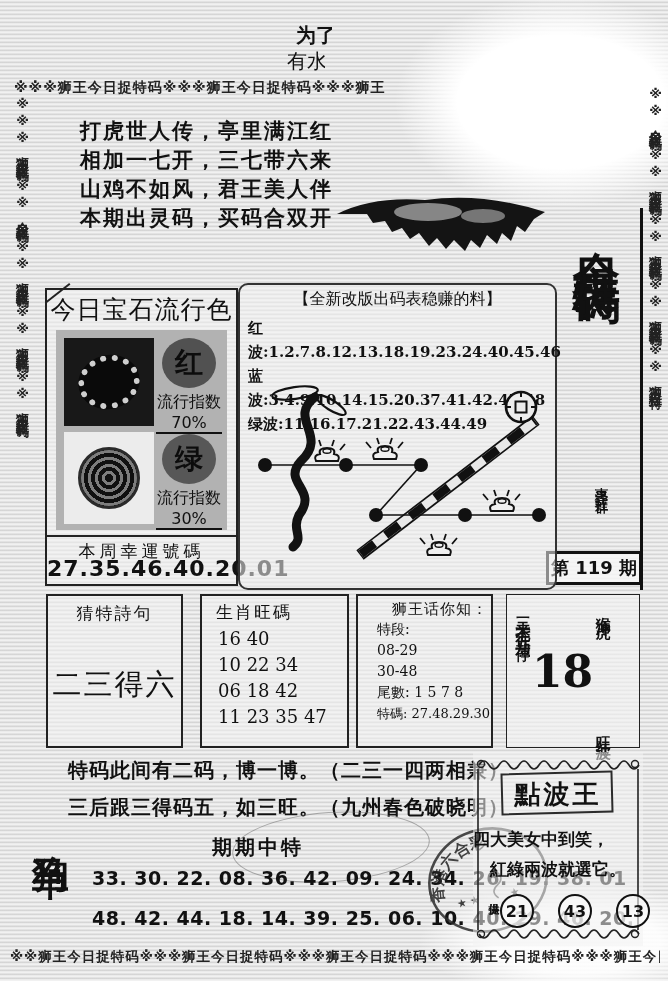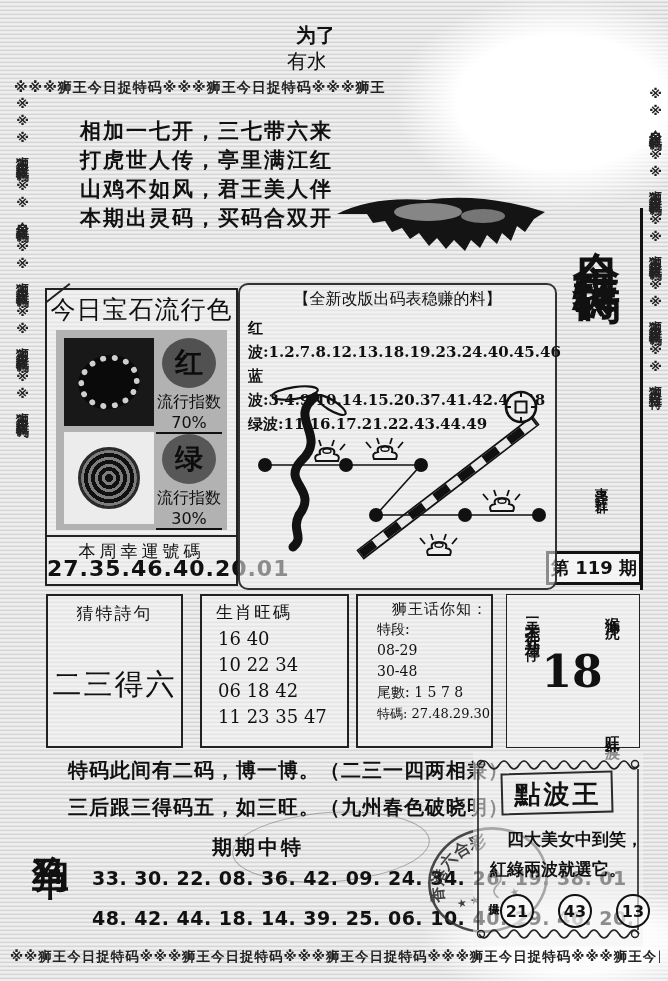--- a/index.html
+++ b/index.html
@@ -32,22 +32,22 @@
 
   <div class="abs serif nowrap" style="left:296px;top:22px;font-size:20px;font-weight:bold;width:36px;overflow:hidden;">为了</div>
   <div class="abs serif nowrap" style="left:287px;top:48px;font-size:20px;font-weight:normal;width:38px;overflow:hidden;">有水</div>
 
   <div class="abs marquee nowrap" style="left:14px;top:79px;width:382px;font-size:14px;">※※※狮王今日捉特码※※※狮王今日捉特码※※※狮王</div>
 
   <div class="abs marquee vert" style="left:13px;top:96px;height:848px;letter-spacing:2px;">※※※狮王今日捉特码※※※今日捉特码※※※狮王今日捉特码※※※狮王今日捉特码※※※狮王今日捉特码※</div>
   <div class="abs marquee vert" style="left:646px;top:86px;height:858px;letter-spacing:2px;">※※今日捉特码※※※狮王今日捉特码※※※狮王今日捉特码※※※狮王今日捉特码※※※狮王今日捉特</div>
 
   <div class="abs serif" style="left:80px;top:116px;font-size:21px;line-height:29px;letter-spacing:2px;font-weight:600;">
+    <div>打虎世人传，亭里满江红</div>
     <div>相加一七开，三七带六来</div>
-    <div>打虎世人传，亭里满江红</div>
     <div>山鸡不如风，君王美人伴</div>
     <div>本期出灵码，买码合双开</div>
   </div>
 
   <svg class="abs" style="left:333px;top:192px;" width="216" height="80" viewBox="0 0 216 80">
     <path d="M4,22 Q40,4 92,8 Q150,0 212,20 L201,27 l-9,13 -8,-6 -6,15 -9,-8 -5,11 -10,-9 -7,13 -9,-8 -6,11 -11,-11 -8,9 -9,-11 -8,8 -10,-13 -9,6 -8,-11 -10,4 -7,-11 -12,2 -6,-9 -13,0 Z" fill="#141414"></path>
     <ellipse cx="95" cy="20" rx="34" ry="9" fill="#9a9a9a" opacity="0.85"></ellipse>
     <ellipse cx="150" cy="24" rx="22" ry="7" fill="#8f8f8f" opacity="0.8"></ellipse>
   </svg>
 
@@ -142,21 +142,21 @@
     <div class="serif" style="padding-left:19px;font-size:14px;line-height:21px;">
       <div>特段:</div>
       <div>08-29</div>
       <div>30-48</div>
       <div>尾數: 1 5 7 8</div>
       <div style="font-size:13px;">特碼: 27.48.29.30</div>
     </div>
   </div>
 
   <div class="abs" style="left:506px;top:594px;width:132px;height:152px;border:1.5px solid #222;background:rgba(244,244,244,.6);
-       display:flex;justify-content:center;">
+       display:flex;justify-content:flex-start;">
     <div class="vert serif" style="font-size:15px;font-weight:bold;letter-spacing:5px;padding:10px 0 0 6px;height:134px;">三来七往五却停</div>
     <div style="align-self:center;font-size:44px;font-weight:bold;font-family:'DejaVu Serif',serif;">18</div>
     <div style="display:flex;flex-direction:column;justify-content:space-between;padding:10px 8px 10px 0;">
       <div class="vert serif" style="font-size:15px;font-weight:bold;letter-spacing:4px;">猴冲虎</div>
       <div class="vert serif" style="font-size:15px;font-weight:bold;letter-spacing:4px;">旺红波</div>
     </div>
   </div>
 
   <div class="abs serif" style="left:68px;top:752px;font-size:20px;line-height:37px;font-weight:600;letter-spacing:1px;">
     <div>特码此间有二码，博一博。（二三一四两相兼）</div>
@@ -192,21 +192,21 @@
       <path d="M6,182 q5,8 10,0 t10,0 t10,0 t10,0 t10,0 t10,0 t10,0 t10,0 t10,0 t10,0 t10,0 t10,0 t10,0 t10,0 t10,0 t10,0" fill="none" stroke="#222" stroke-width="1.6"></path>
       <line x1="5" y1="17" x2="5" y2="178" stroke="#222" stroke-width="1.6"></line>
       <line x1="165" y1="17" x2="165" y2="178" stroke="#222" stroke-width="1.6"></line>
       <circle cx="8" cy="12" r="3.5" fill="none" stroke="#222" stroke-width="1.4"></circle>
       <circle cx="162" cy="12" r="3.5" fill="none" stroke="#222" stroke-width="1.4"></circle>
       <circle cx="8" cy="182" r="3.5" fill="none" stroke="#222" stroke-width="1.4"></circle>
       <circle cx="162" cy="182" r="3.5" fill="none" stroke="#222" stroke-width="1.4"></circle>
     </svg>
     <div class="abs" style="left:28px;top:20px;width:108px;height:38px;border:2px solid #2b2b2b;transform:rotate(-1.5deg);"></div>
     <div class="abs serif" style="left:0;top:25px;width:100%;text-align:center;font-size:26px;font-weight:bold;letter-spacing:3px;">點波王</div>
-    <div class="abs serif" style="left:0;top:76px;width:100%;text-align:right;font-size:17px;font-weight:bold;">四大美女中到笑，</div>
+    <div class="abs serif" style="left:0;top:76px;width:100%;text-align:left;font-size:17px;font-weight:bold;">四大美女中到笑，</div>
     <div class="abs serif" style="left:0;top:106px;width:100%;text-align:center;font-size:17px;font-weight:bold;">紅綠兩波就選它。</div>
     <div class="abs vert" style="left:12px;top:142px;height:36px;font-size:11px;font-weight:bold;">提供</div>
     <div class="abs ballrow" style="left:27px;top:142px;">
       <div class="ball">21</div>
       <div class="ball">43</div>
       <div class="ball">13</div>
       <div class="ball">36</div>
     </div>
   </div>
 

